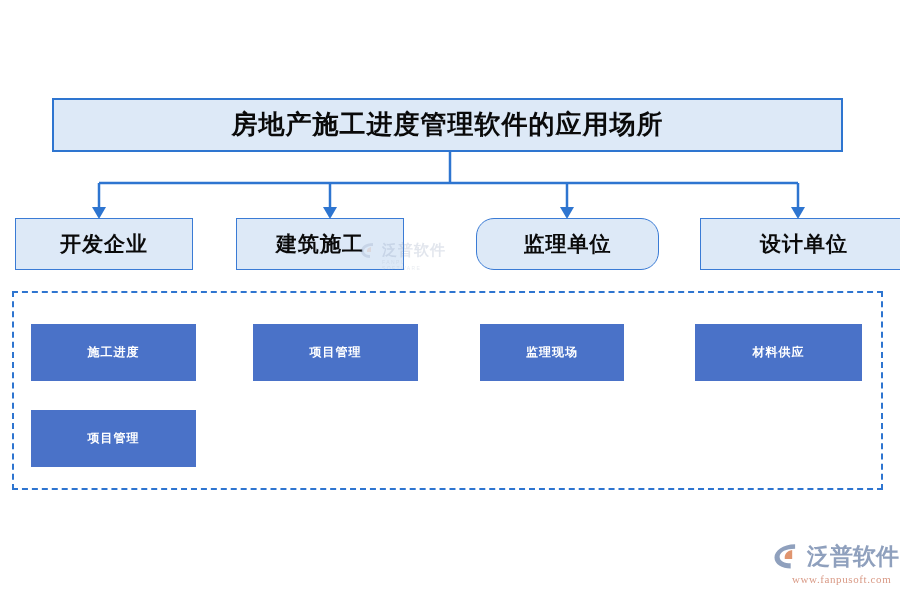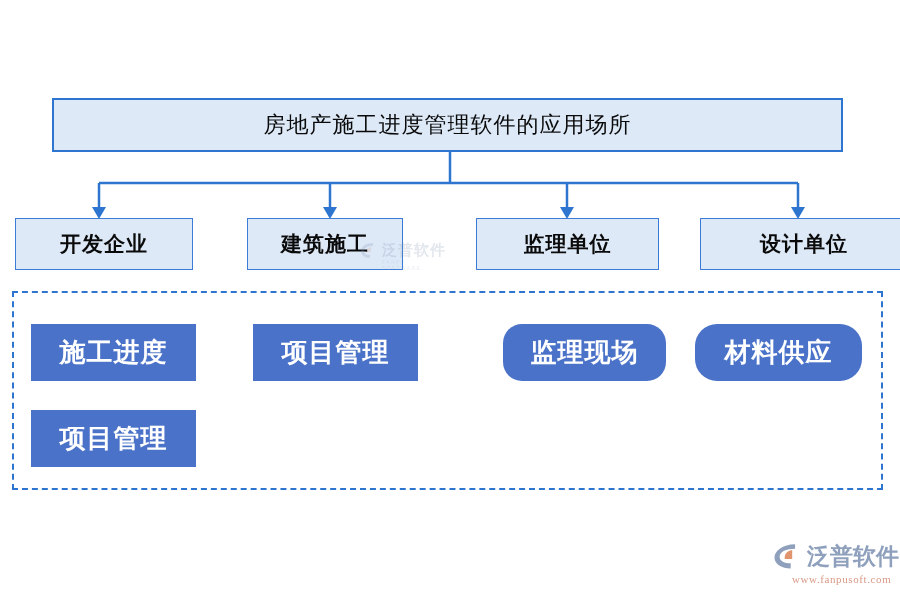--- a/index.html
+++ b/index.html
@@ -13,66 +13,66 @@
 
   
   .title-box{
     position:absolute;left:52px;top:98px;width:791px;height:54px;
     background:#dde9f7;
     border:2px solid #2e75d0;
     box-sizing:border-box;
     display:flex;align-items:center;justify-content:center;
   }
   .title-box .txt{
-    font-size:22px;font-weight:normal;color:#0a0a0a;
+    font-size:26px;font-weight:bold;color:#0a0a0a;
     letter-spacing:1px;line-height:1;
   }
 
   
   .conn-svg{position:absolute;left:0;top:0;width:900px;height:600px;
             pointer-events:none;}
 
   
   .lite-box{
     position:absolute;top:218px;height:52px;
     background:#dde9f7;
     border:1.5px solid #3a7bd5;
     box-sizing:border-box;
     display:flex;align-items:center;justify-content:center;
   }
   .lite-box .txt{
     font-size:21px;font-weight:bold;color:#0a0a0a;letter-spacing:1px;
   }
   .lb0{left:15px;width:178px;}
-  .lb1{left:236px;width:156px;margin-left:11px;}
-  .lb2{left:476px;width:183px;}
+  .lb1{left:236px;width:168px;}
+  .lb2{left:476px;width:183px;border-radius:18px;}
   .lb3{left:700px;width:208px;}
 
   
   .dashed-zone{
     position:absolute;left:12px;top:291px;width:871px;height:199px;
     border:2px dashed #2e75d0;
     box-sizing:border-box;
   }
 
   
   .blue-box{
     position:absolute;height:57px;
     background:#4a72c8;
     display:flex;align-items:center;justify-content:center;
   }
   .blue-box .txt{
-    font-size:26px;font-weight:bold;color:#ffffff;letter-spacing:1px;
+    font-size:12px;font-weight:bold;color:#ffffff;letter-spacing:1px;
   }
   .br0{top:324px;}
   .br1{top:410px;}
   .bc0{left:31px;width:165px;}
   .bc1{left:253px;width:165px;}
-  .bc2{left:503px;width:163px;border-radius:19px;}
-  .bc3{left:695px;width:167px;border-radius:22px;}
+  .bc2{left:480px;width:144px;}
+  .bc3{left:695px;width:167px;}
 
   
   .watermark{
     position:absolute;left:358px;top:240px;
     display:flex;align-items:center;gap:4px;
     opacity:.22;pointer-events:none;
   }
   .watermark .wm-text{
     font-size:15px;font-weight:bold;color:#7d8fb0;
     font-family:"Liberation Sans",sans-serif;letter-spacing:1px;

